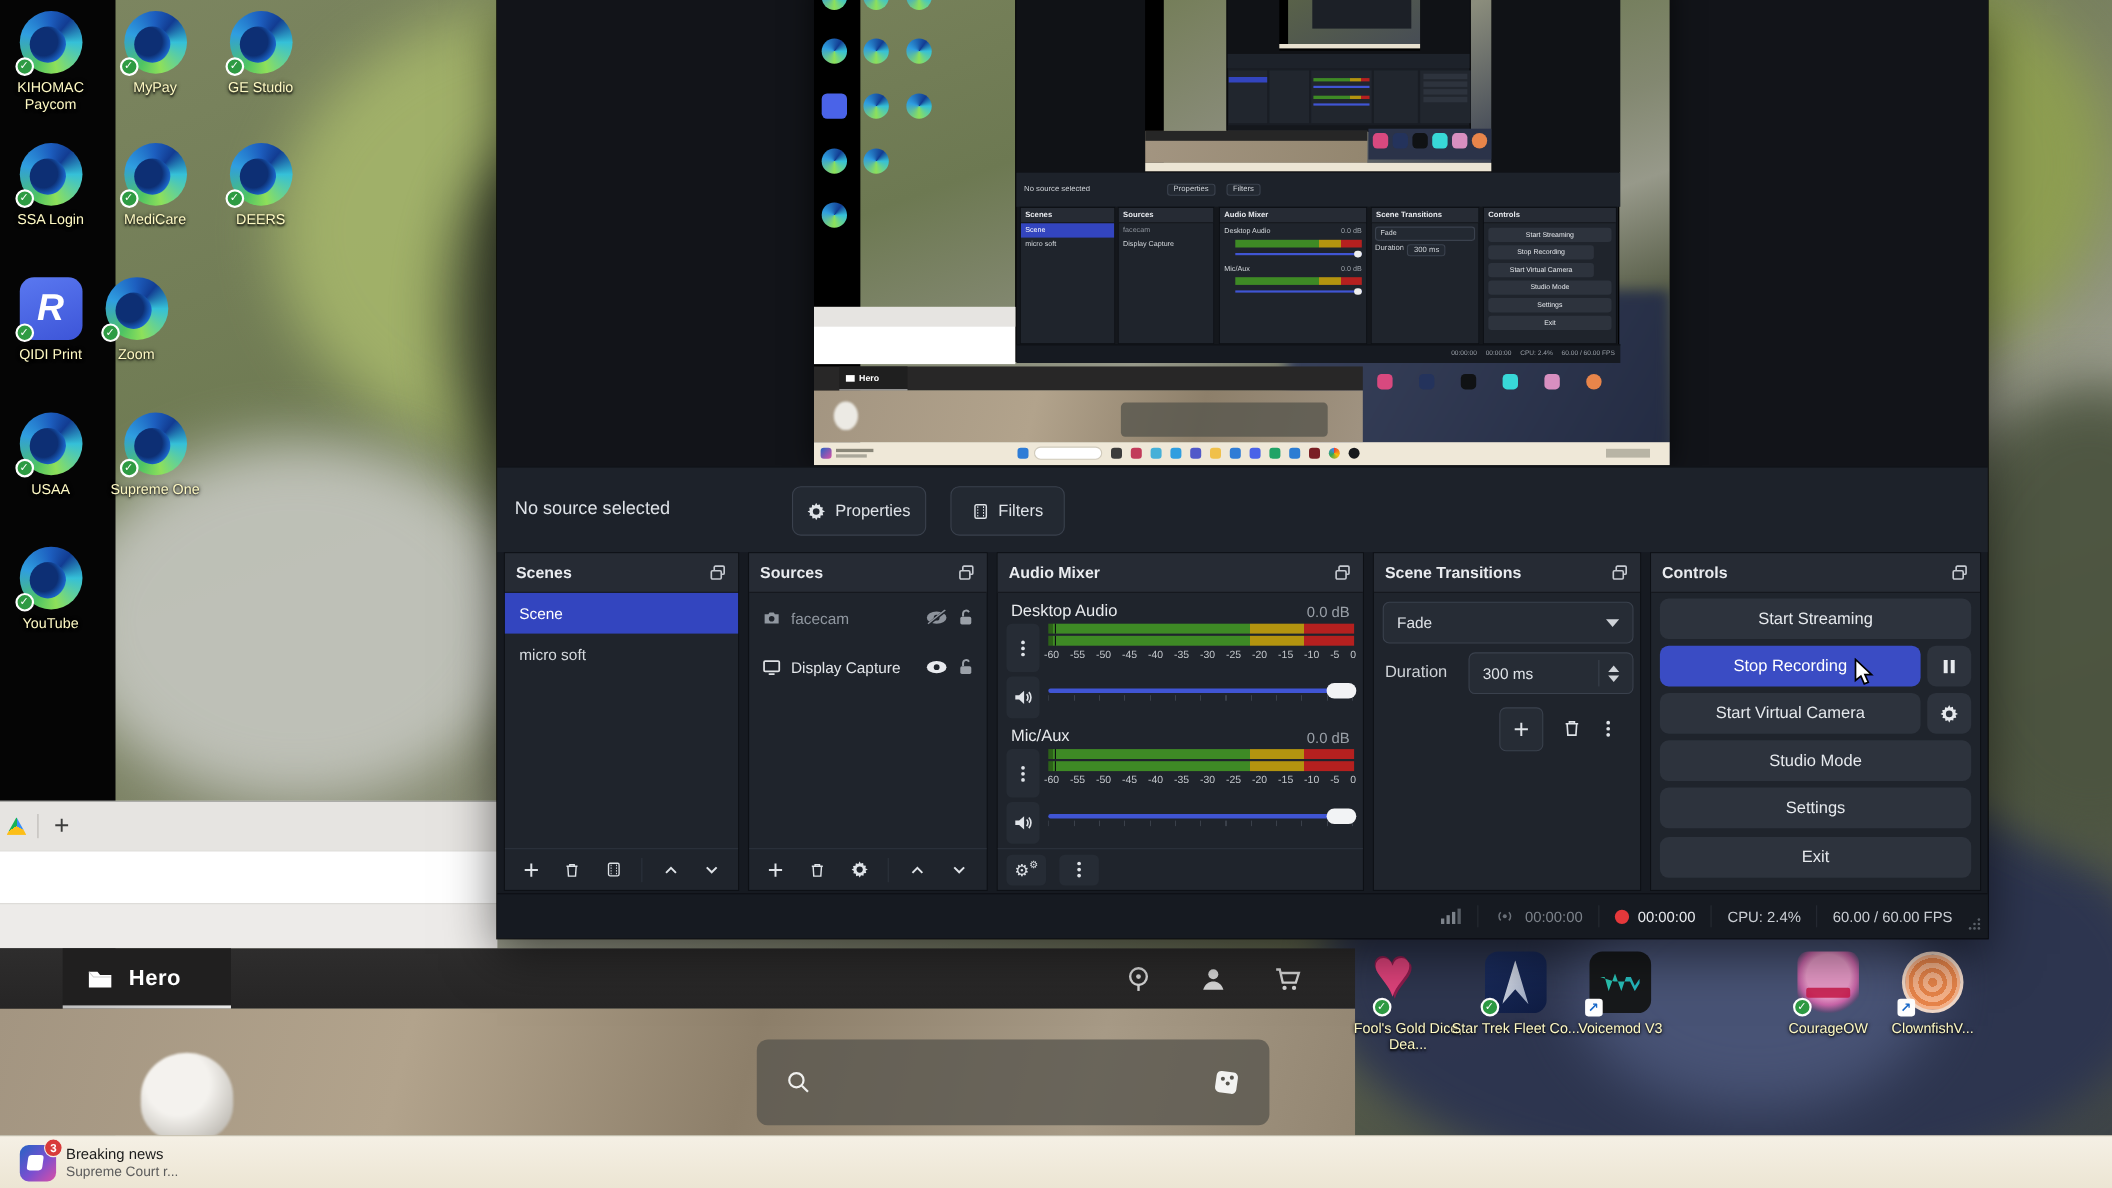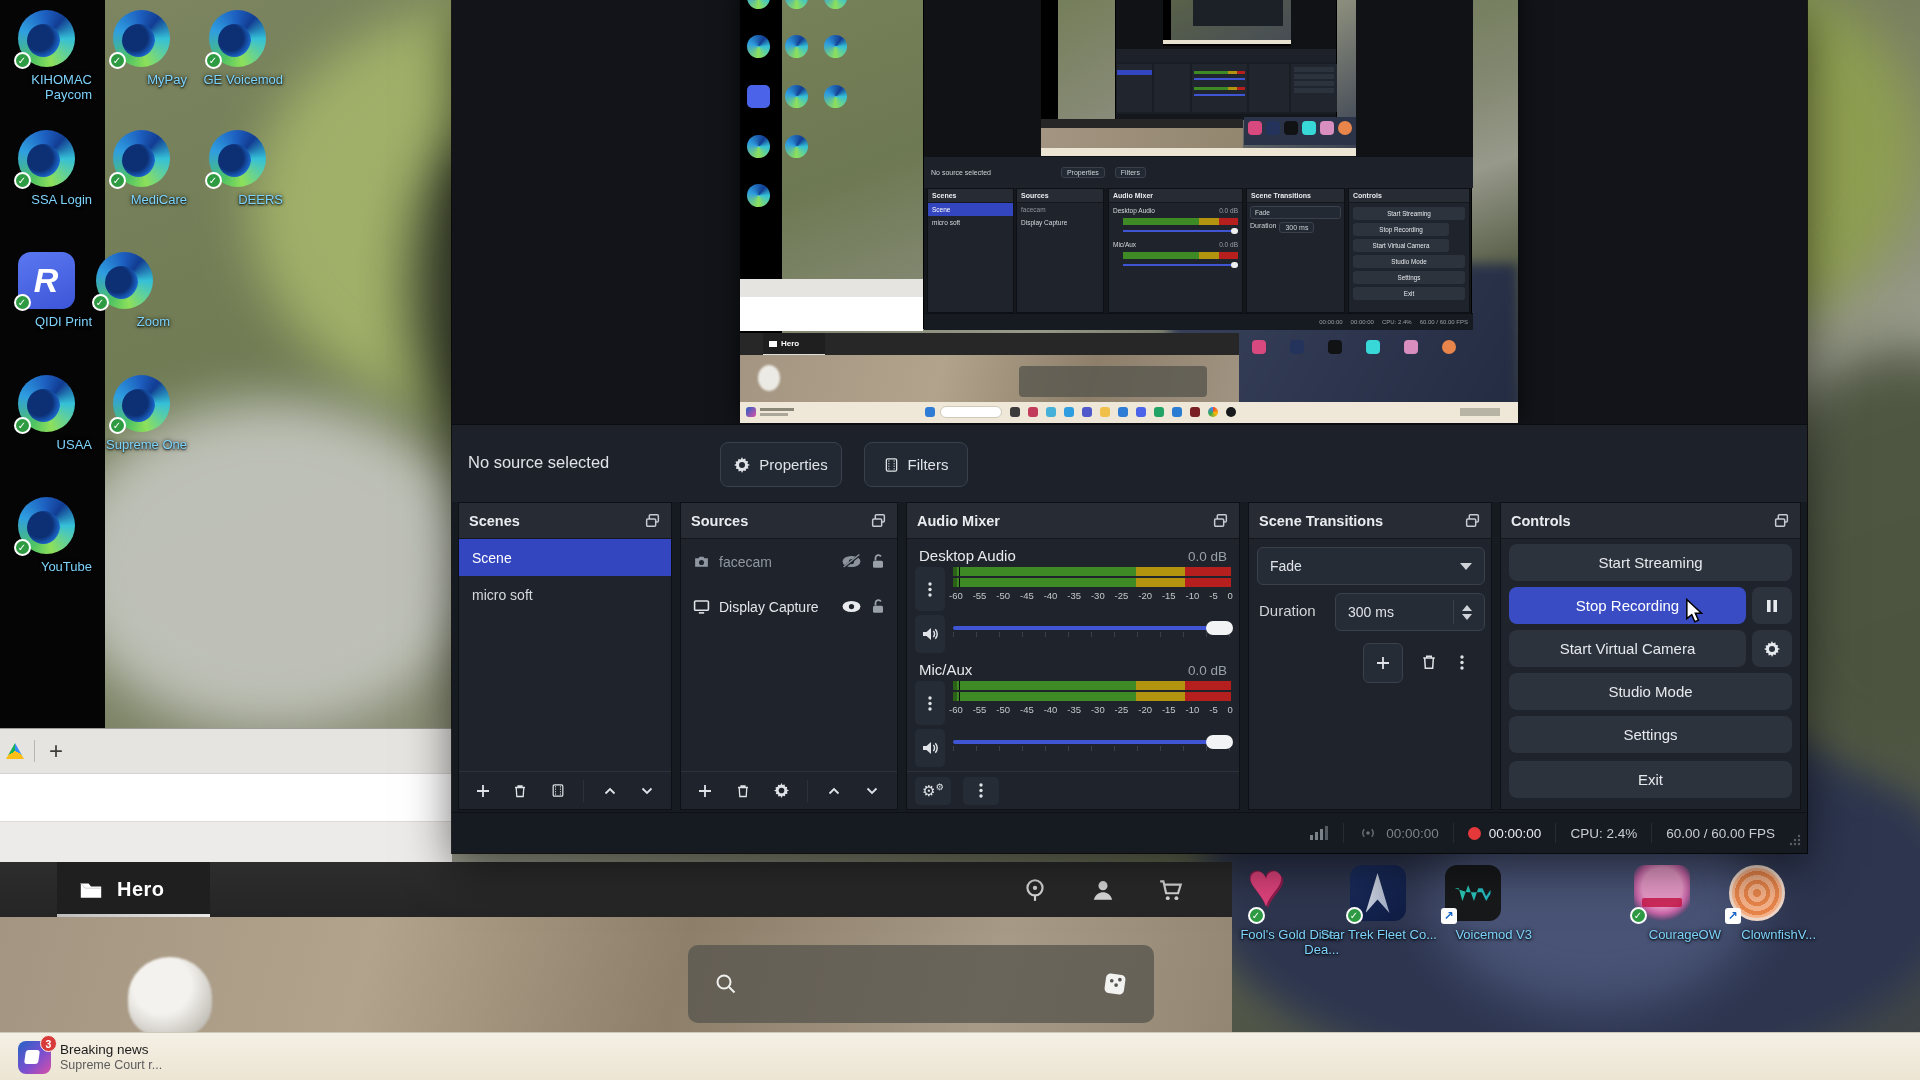--- a/index.html
+++ b/index.html
@@ -21,22 +21,22 @@
     background:radial-gradient(circle at 38% 42%,#0d2f74 0 46%,#1b66c9 72%,rgba(27,102,201,0) 76%);}
   .ic-qidi{width:57px;height:57px;border-radius:13px;background:linear-gradient(160deg,#5a78f0,#3d55d8);
     color:#fff;font-weight:bold;font-style:italic;font-size:34px;line-height:57px;text-align:center;}
   .ic-qidi::before{content:"R";}
   .chk{position:absolute;left:-4px;bottom:-2px;width:17px;height:17px;border-radius:50%;
     background:#2e9b43;border:2px solid #fff;color:#fff;font-size:10px;line-height:13px;text-align:center;}
   .chk::before{content:"✓";}
   .sc-arrow{position:absolute;left:-4px;bottom:-2px;width:16px;height:16px;border-radius:3px;
     background:#fff;color:#1667c9;font-size:12px;line-height:16px;text-align:center;font-weight:bold;}
   .sc-arrow::before{content:"↗";}
-  .dlabel{margin-top:5px;font-size:13px;line-height:15px;color:#7dd3fc;
-    text-shadow:0 1px 2px rgba(0,0,0,.95),0 0 4px rgba(0,0,0,.8);text-align:right;}
+  .dlabel{margin-top:5px;font-size:13px;line-height:15px;color:#fef9c3;
+    text-shadow:0 1px 2px rgba(0,0,0,.95),0 0 4px rgba(0,0,0,.8);}
   .dicon-r{width:118px;}
 
   
   .gheart{width:56px;height:56px;position:relative;}
   .gheart::before{content:"♥";position:absolute;left:-4px;top:-16px;font-size:62px;color:#e0437c;text-shadow:2px 2px 0 #8e1d4e,-1px -1px 0 #8e1d4e;}
   .gtrek{width:56px;height:56px;border-radius:12px;background:linear-gradient(150deg,#1c2f63,#0f1c42);position:relative;}
   .gtrek::after{content:"";position:absolute;left:16px;top:8px;width:24px;height:40px;
     background:linear-gradient(120deg,#e8ecf4,#9aa6c0);clip-path:polygon(50% 0,100% 100%,50% 66%,0 100%);}
   .gvm{width:56px;height:56px;border-radius:12px;background:#17191b;position:relative;}
   .gvm::after{content:"";position:absolute;left:10px;top:20px;width:36px;height:16px;
@@ -203,21 +203,21 @@
         <div class="ic-edge"></div>
         <i class="chk"></i>
       </div>
     <div class="dlabel">MyPay</div>
   </div>
   <div class="abs dicon" style="left:191px;top:10px;">
     <div class="icwrap">
         <div class="ic-edge"></div>
         <i class="chk"></i>
       </div>
-    <div class="dlabel">GE Voicemod</div>
+    <div class="dlabel">GE Studio</div>
   </div>
   <div class="abs dicon" style="left:0;top:130px;">
     <div class="icwrap">
         <div class="ic-edge"></div>
         <i class="chk"></i>
       </div>
     <div class="dlabel">SSA Login</div>
   </div>
   <div class="abs dicon" style="left:95px;top:130px;">
     <div class="icwrap">

